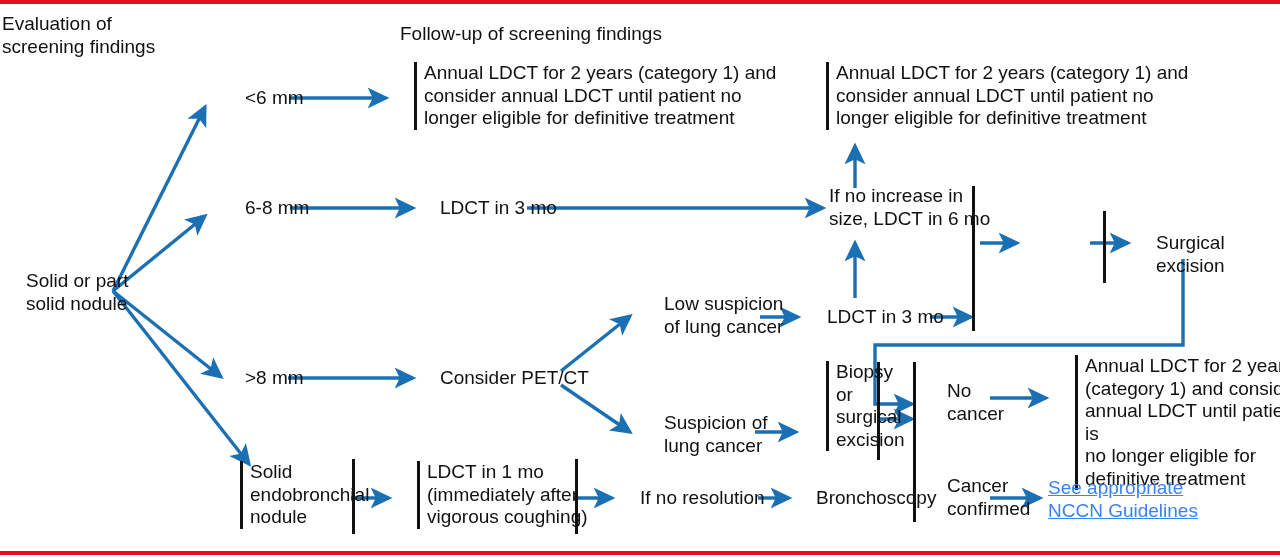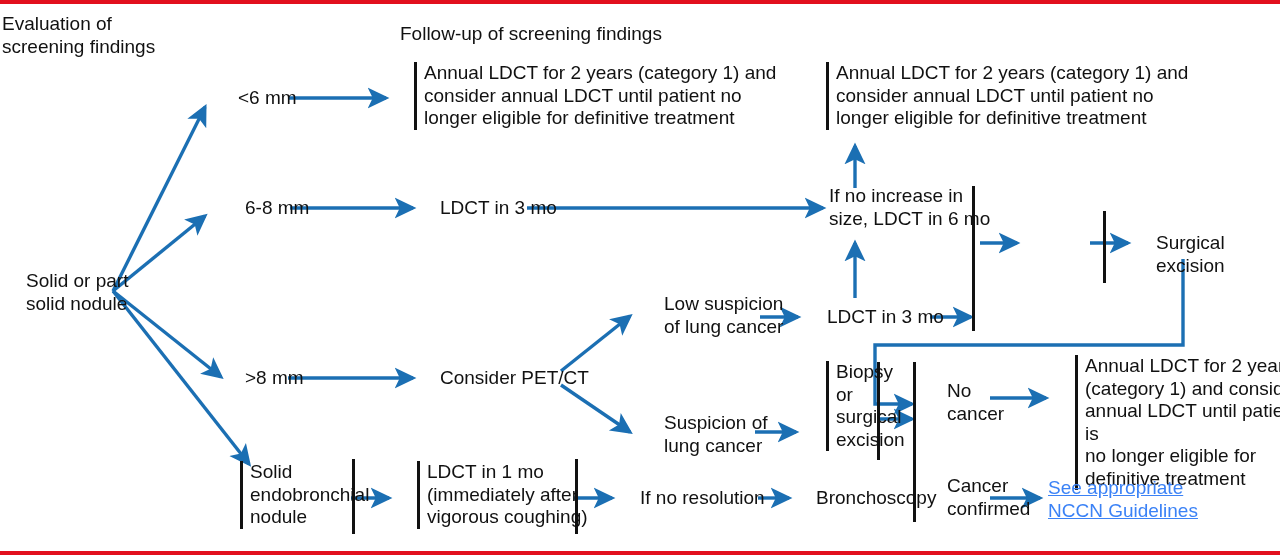--- a/index.html
+++ b/index.html
@@ -76,21 +76,21 @@
     </g>
   </svg>
 
   <div class="hdr" style="left:2px;top:12px;width:220px;">Evaluation of
 screening findings</div>
   <div class="hdr" style="left:400px;top:22px;width:330px;">Follow-up of screening findings</div>
 
   <div class="node" style="left:0px;top:270px;width:115px;">Solid or part
 solid nodule</div>
 
-  <div class="node" style="left:212px;top:87px;text-align:center;">&lt;6 mm</div>
+  <div class="node" style="left:219px;top:87px;text-align:center;">&lt;6 mm</div>
   <div class="node" style="left:219px;top:197px;">6-8 mm</div>
   <div class="node" style="left:219px;top:367px;">&gt;8 mm</div>
 
   <div class="node bar" style="left:388px;top:62px;width:360px;">Annual LDCT for 2 years (category 1) and
 consider annual LDCT until patient no
 longer eligible for definitive treatment</div>
   <div class="node bar" style="left:800px;top:62px;width:370px;">Annual LDCT for 2 years (category 1) and
 consider annual LDCT until patient no
 longer eligible for definitive treatment</div>
 

